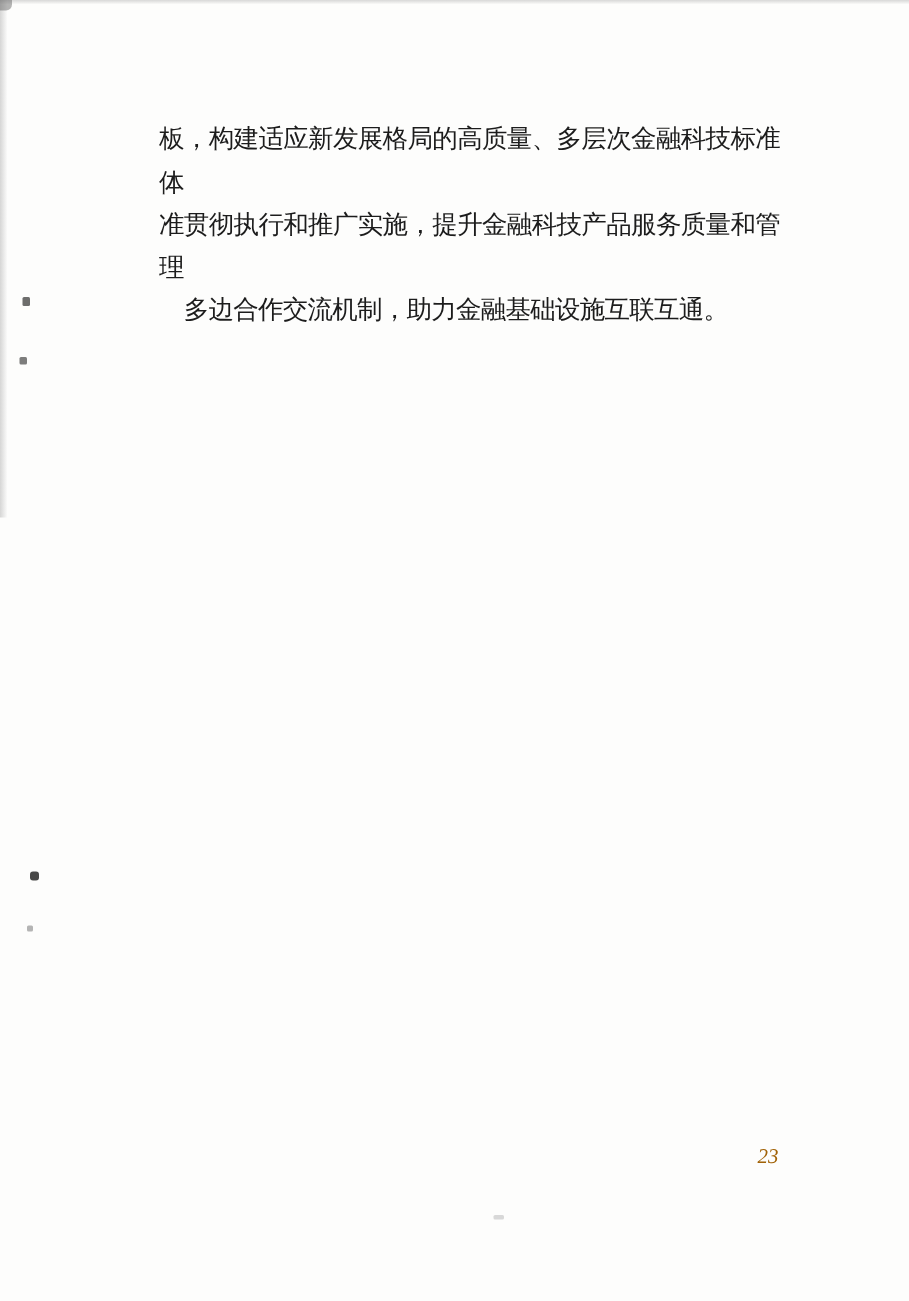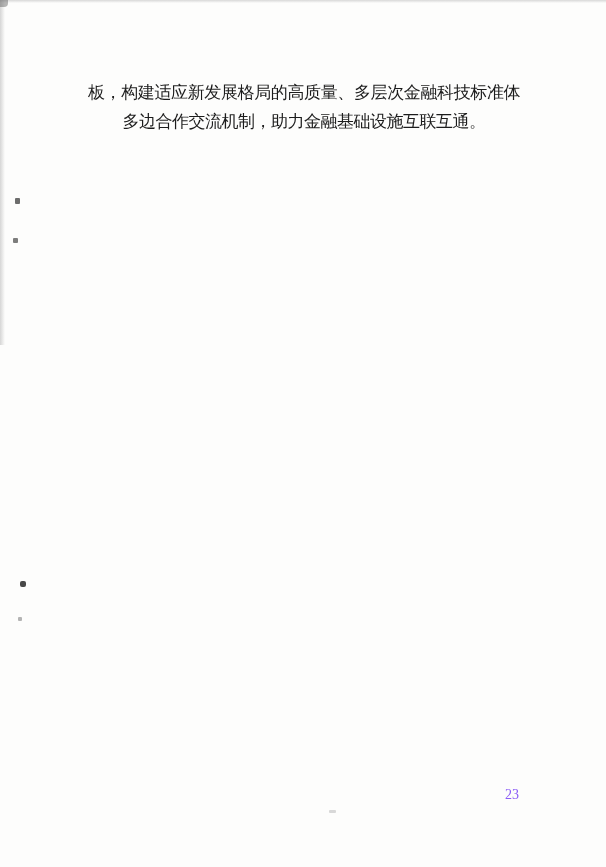--- a/index.html
+++ b/index.html
@@ -55,48 +55,51 @@
     letter-spacing: -0.5px;
     line-height: 28.5px;
   }
   .text-line {
     white-space: nowrap;
   }
   .jline {
     text-align: justify;
     text-align-last: justify;
     white-space: normal;
+    margin-left: 18px;
   }
   .last-line {
     text-align: center;
   }
   
   .page-number {
     position: absolute;
     left: 505px;
-    top: 787px;
+    top: 764px;
     font-size: 14px;
-    color: #8b5cf6;
+    color: #a16207;
     font-family: "Liberation Serif", serif;
+    font-style: italic;
   }
 </style>
 </head>
 <body>
 
 <div class="page">
 
   <div class="edge-top"></div>
   <div class="edge-left"></div>
   <div class="corner-smudge"></div>
   <div class="speck speck-1"></div>
   <div class="speck speck-2"></div>
   <div class="speck speck-3"></div>
   <div class="speck speck-4"></div>
   <div class="speck speck-5"></div>
 
   <div class="text-block">
     <div class="text-line jline">板，构建适应新发展格局的高质量、多层次金融科技标准体</div>
+    <div class="text-line jline">准贯彻执行和推广实施，提升金融科技产品服务质量和管理</div>
     <div class="text-line last-line">多边合作交流机制，助力金融基础设施互联互通。</div>
   </div>
 
   <div class="page-number">23</div>
 
 </div>
 
 </body></html>

